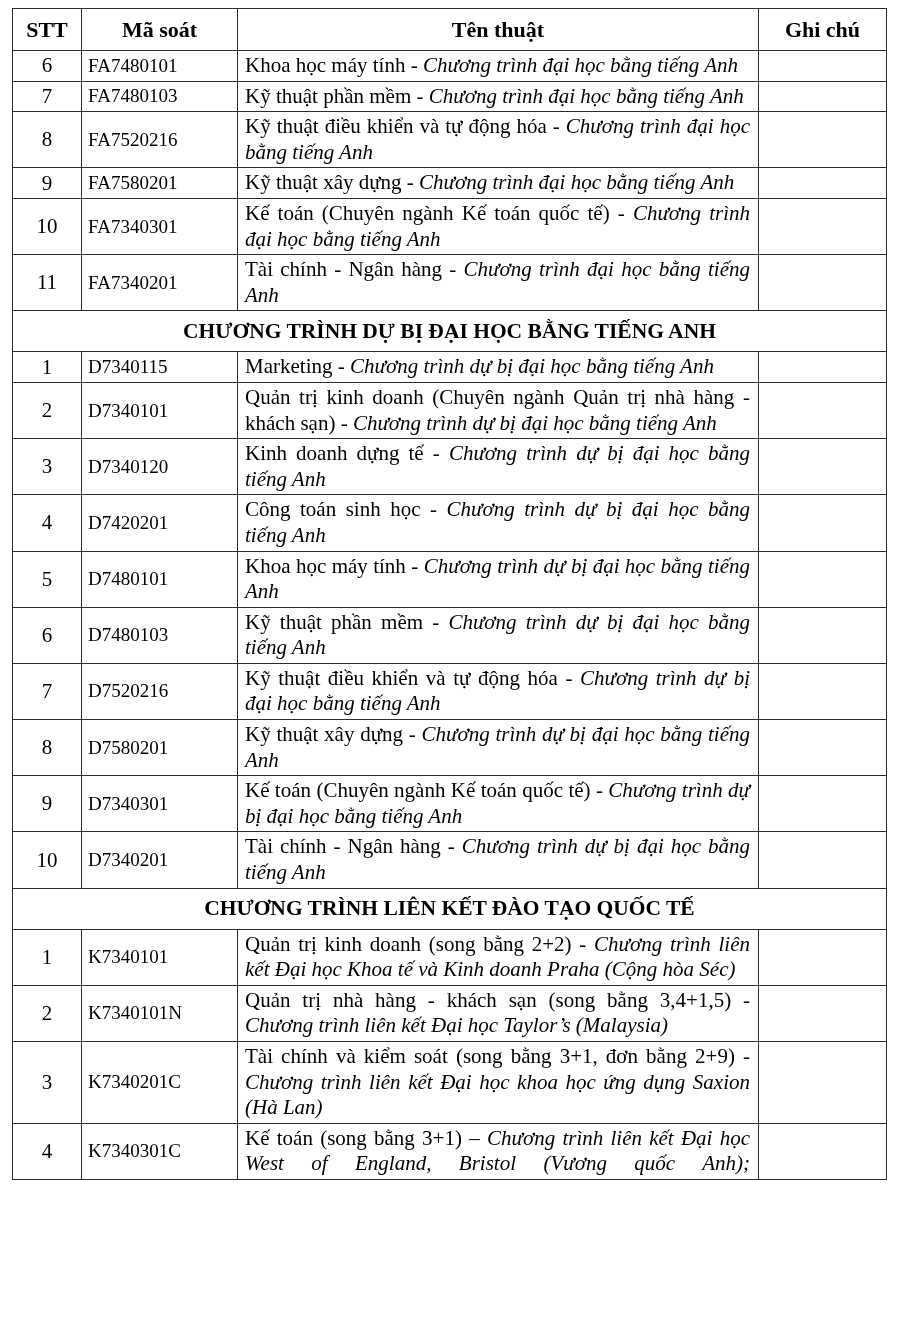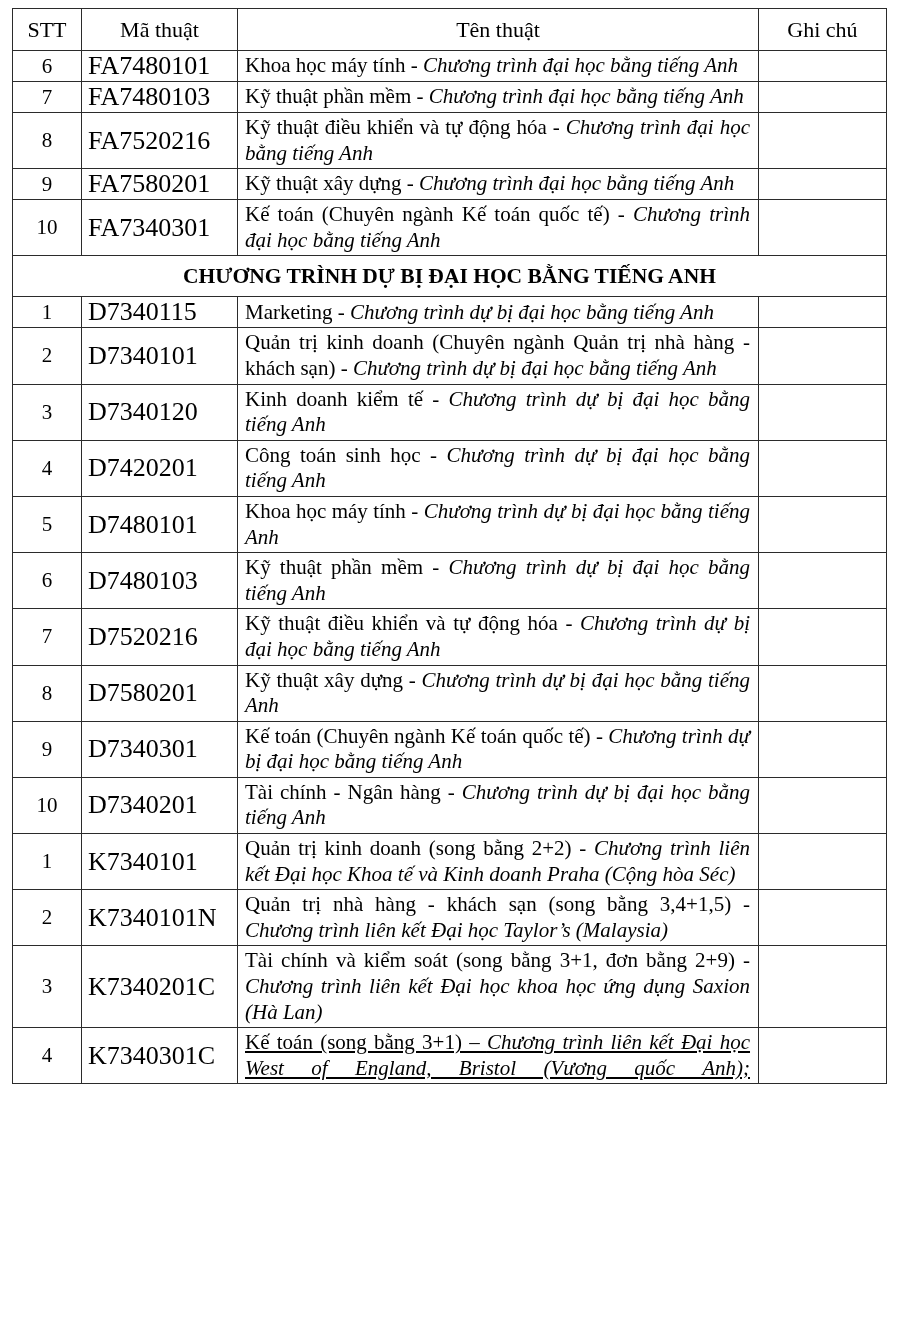--- a/index.html
+++ b/index.html
@@ -32,47 +32,46 @@
   table.programs col.c-note { width: 128px; }
 
   table.programs th,
   table.programs td {
     border: 1.5px solid #2b2b2b;
     vertical-align: middle;
     overflow: hidden;
   }
   table.programs th {
     font-size: 22px;
-    font-weight: normal;
+    font-weight: bold;
     text-align: center;
     height: 41px;
     padding: 0 2px;
   }
   td.stt-cell {
     font-size: 21px;
     text-align: center;
     padding: 0 2px;
   }
   td.code-cell {
-    font-size: 26px;
+    font-size: 19px;
     text-align: left;
     padding: 0 20px 0 6px;
   }
   td.name-cell {
     font-size: 21px;
     text-align: justify;
     line-height: 25.6px;
     padding: 2px 8px 2px 7px;
   }
   td.name-cell .prog-italic {
     font-style: italic;
   }
   td.name-cell.justify-last {
     text-align-last: justify;
-    text-decoration: underline;
   }
   td.note-cell {
     padding: 0 2px;
   }
   td.section-cell {
     font-size: 21.5px;
     font-weight: bold;
     text-align: center;
     height: 40px;
     padding: 0 2px;
@@ -85,21 +84,21 @@
   <table class="programs">
     <colgroup>
       <col class="c-stt">
       <col class="c-code">
       <col class="c-name">
       <col class="c-note">
     </colgroup>
     <thead>
       <tr>
         <th>STT</th>
-        <th>Mã thuật</th>
+        <th>Mã soát</th>
         <th>Tên thuật</th>
         <th>Ghi chú</th>
       </tr>
     </thead>
     <tbody>
         <tr>
           <td class="stt-cell">6</td>
           <td class="code-cell">FA7480101</td>
           <td class="name-cell"><span class="prog-regular">Khoa học máy tính - </span><span class="prog-italic">Chương trình đại học bằng tiếng Anh</span></td>
           <td class="note-cell"></td>
@@ -122,38 +121,44 @@
           <td class="name-cell"><span class="prog-regular">Kỹ thuật xây dựng - </span><span class="prog-italic">Chương trình đại học bằng tiếng Anh</span></td>
           <td class="note-cell"></td>
         </tr>
         <tr>
           <td class="stt-cell">10</td>
           <td class="code-cell">FA7340301</td>
           <td class="name-cell"><span class="prog-regular">Kế toán (Chuyên ngành Kế toán quốc tế) - </span><span class="prog-italic">Chương trình đại học bằng tiếng Anh</span></td>
           <td class="note-cell"></td>
         </tr>
         <tr>
+          <td class="stt-cell">11</td>
+          <td class="code-cell">FA7340201</td>
+          <td class="name-cell"><span class="prog-regular">Tài chính - Ngân hàng - </span><span class="prog-italic">Chương trình đại học bằng tiếng Anh</span></td>
+          <td class="note-cell"></td>
+        </tr>
+        <tr>
           <td class="section-cell" colspan="4">CHƯƠNG TRÌNH DỰ BỊ ĐẠI HỌC BẰNG TIẾNG ANH</td>
         </tr>
         <tr>
           <td class="stt-cell">1</td>
           <td class="code-cell">D7340115</td>
           <td class="name-cell"><span class="prog-regular">Marketing - </span><span class="prog-italic">Chương trình dự bị đại học bằng tiếng Anh</span></td>
           <td class="note-cell"></td>
         </tr>
         <tr>
           <td class="stt-cell">2</td>
           <td class="code-cell">D7340101</td>
           <td class="name-cell"><span class="prog-regular">Quản trị kinh doanh (Chuyên ngành Quản trị nhà hàng - khách sạn) - </span><span class="prog-italic">Chương trình dự bị đại học bằng tiếng Anh</span></td>
           <td class="note-cell"></td>
         </tr>
         <tr>
           <td class="stt-cell">3</td>
           <td class="code-cell">D7340120</td>
-          <td class="name-cell"><span class="prog-regular">Kinh doanh kiểm tế - </span><span class="prog-italic">Chương trình dự bị đại học bằng tiếng Anh</span></td>
+          <td class="name-cell"><span class="prog-regular">Kinh doanh dựng tế - </span><span class="prog-italic">Chương trình dự bị đại học bằng tiếng Anh</span></td>
           <td class="note-cell"></td>
         </tr>
         <tr>
           <td class="stt-cell">4</td>
           <td class="code-cell">D7420201</td>
           <td class="name-cell"><span class="prog-regular">Công toán sinh học - </span><span class="prog-italic">Chương trình dự bị đại học bằng tiếng Anh</span></td>
           <td class="note-cell"></td>
         </tr>
         <tr>
           <td class="stt-cell">5</td>
@@ -183,20 +188,23 @@
           <td class="stt-cell">9</td>
           <td class="code-cell">D7340301</td>
           <td class="name-cell"><span class="prog-regular">Kế toán (Chuyên ngành Kế toán quốc tế) - </span><span class="prog-italic">Chương trình dự bị đại học bằng tiếng Anh</span></td>
           <td class="note-cell"></td>
         </tr>
         <tr>
           <td class="stt-cell">10</td>
           <td class="code-cell">D7340201</td>
           <td class="name-cell"><span class="prog-regular">Tài chính - Ngân hàng - </span><span class="prog-italic">Chương trình dự bị đại học bằng tiếng Anh</span></td>
           <td class="note-cell"></td>
+        </tr>
+        <tr>
+          <td class="section-cell" colspan="4">CHƯƠNG TRÌNH LIÊN KẾT ĐÀO TẠO QUỐC TẾ</td>
         </tr>
         <tr>
           <td class="stt-cell">1</td>
           <td class="code-cell">K7340101</td>
           <td class="name-cell"><span class="prog-regular">Quản trị kinh doanh (song bằng 2+2) - </span><span class="prog-italic">Chương trình liên kết Đại học Khoa tế và Kinh doanh Praha (Cộng hòa Séc)</span></td>
           <td class="note-cell"></td>
         </tr>
         <tr>
           <td class="stt-cell">2</td>
           <td class="code-cell">K7340101N</td>

